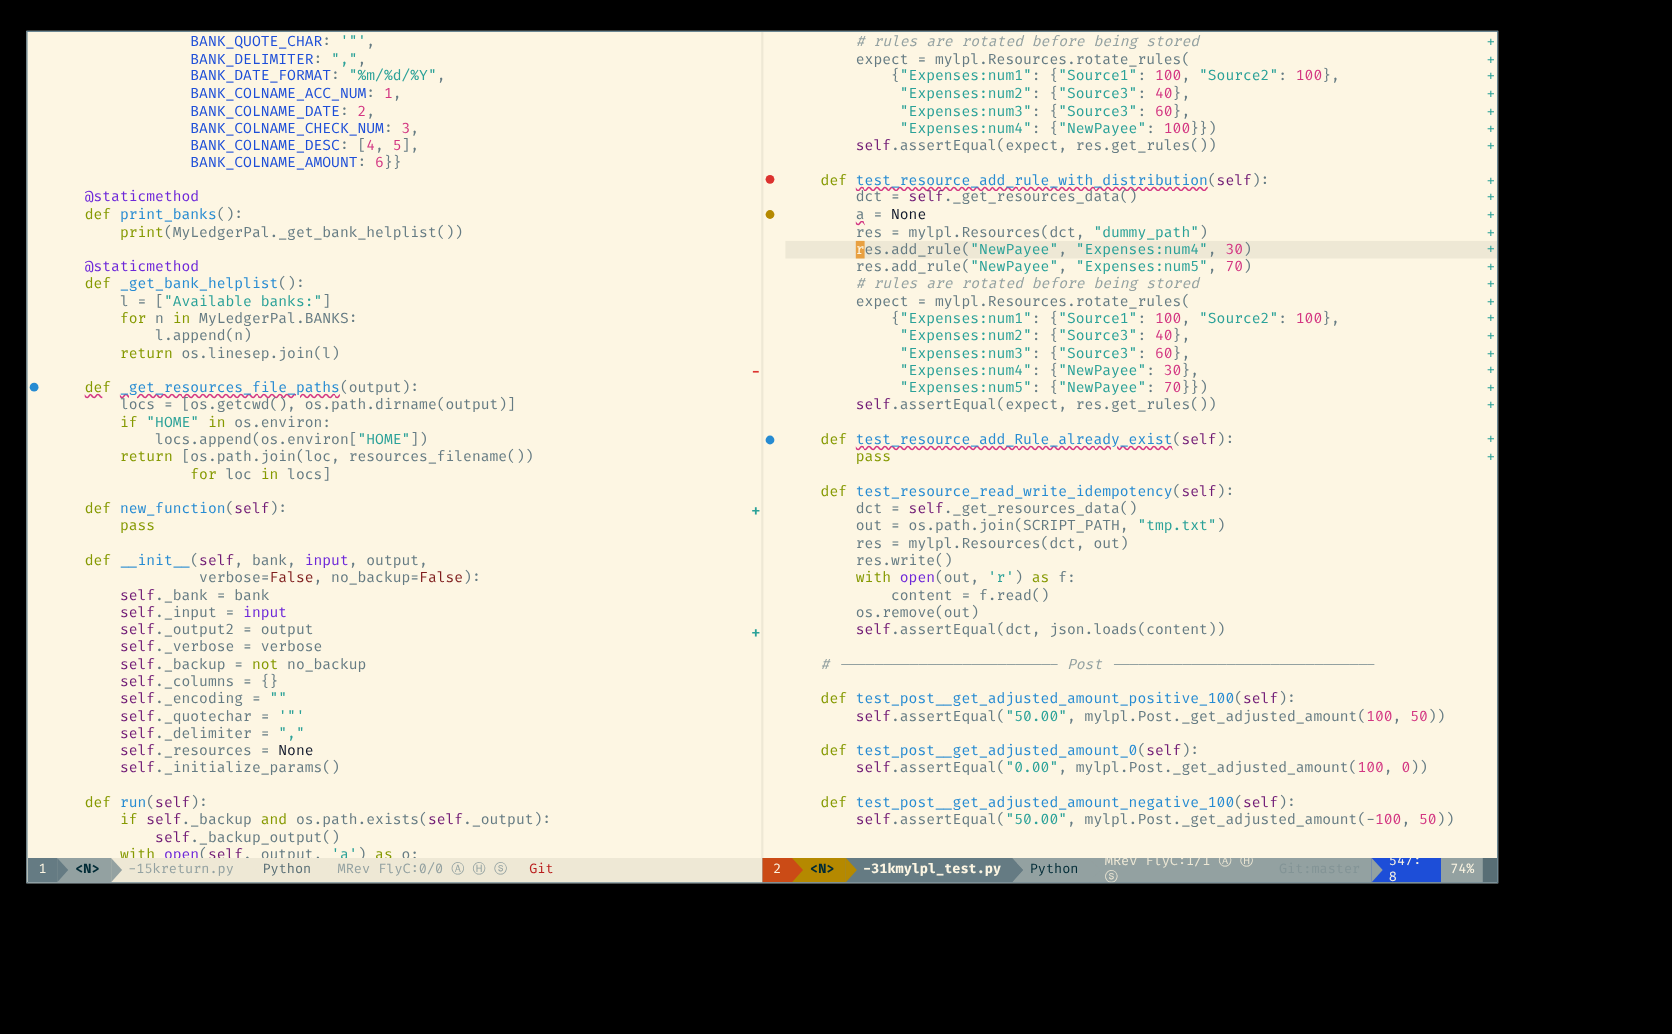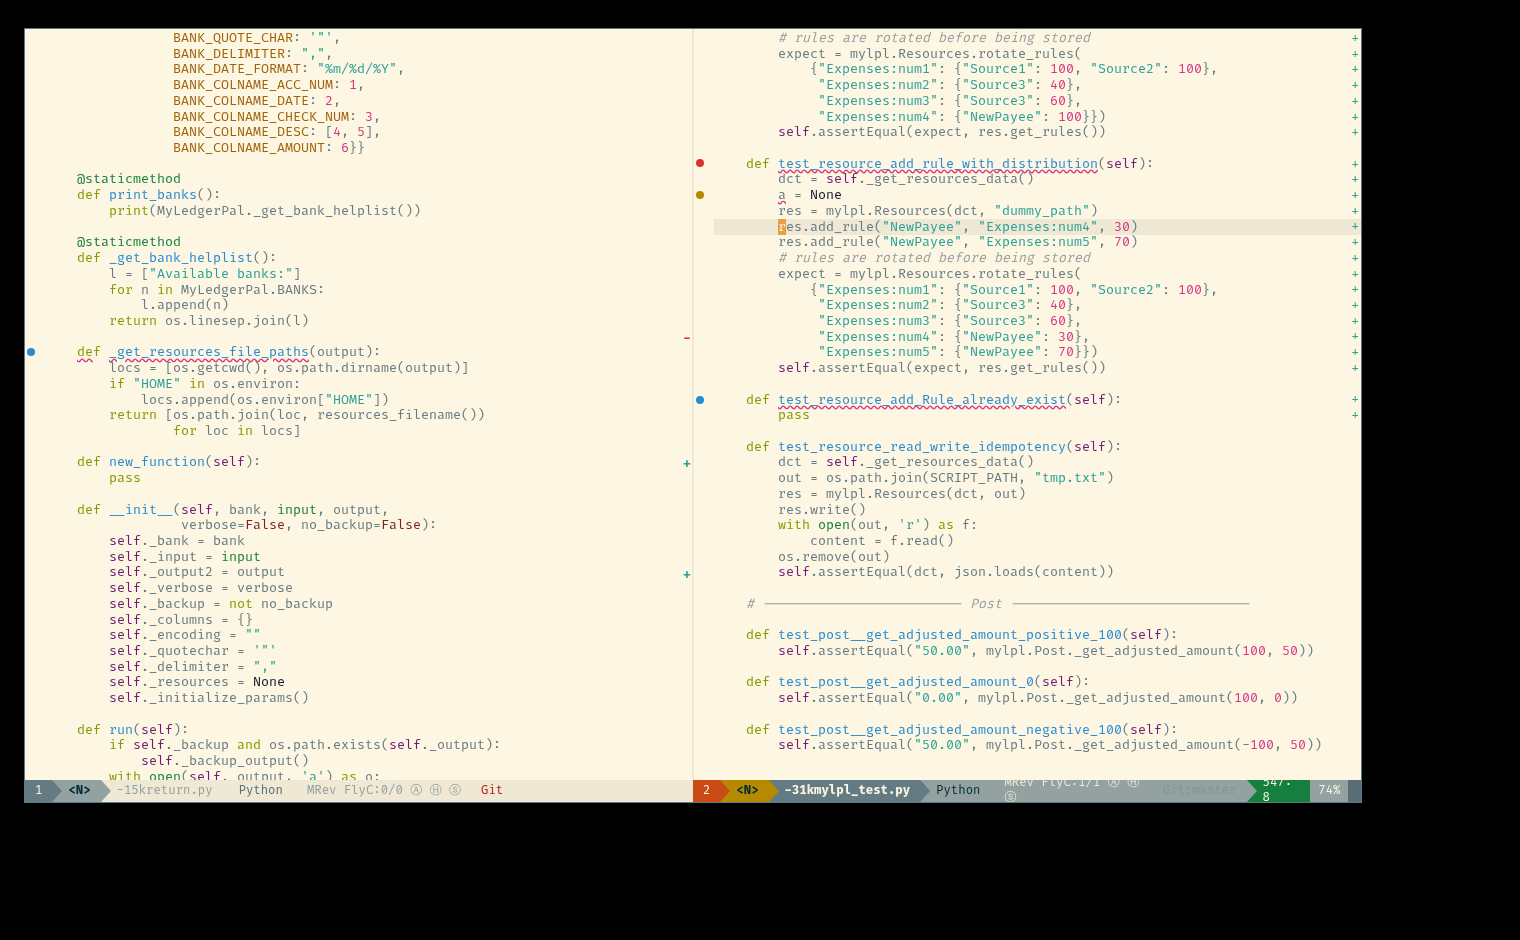--- a/index.html
+++ b/index.html
@@ -15,43 +15,43 @@
 .mark.yellow{background:#b58900}
 .mark.blue{background:#268bd2}
 .fringe{position:absolute;right:0;width:10px;text-align:center;color:#2aa198;font-weight:bold;font-size:12px}
 .fringe.minus{color:#dc322f}
 .hl-line{background:#eee8d5}
 .cursor-hl{background:#e8a041;color:#fdf6e3}
 .kw{color:#859900}
 .fn{color:#268bd2}
 .str{color:#2aa198}
 .num{color:#d33682}
-.var{color:#a16207}
+.var{color:#1d4ed8}
 .const{color:#7f1d1d}
 .cmt{color:#93a1a1;font-style:italic}
 .self{color:#701a75}
 .underline{text-decoration:underline;text-decoration-color:#d33682;text-decoration-style:wavy}
-.builtin{color:#15803d}
+.builtin{color:#6d28d9}
 .none{color:#0f172a}
 .modeline{display:flex;height:22px;font-size:12px;align-items:stretch}
 .ml-half{flex:1;display:flex;align-items:center;background:#eee8d5;color:#93a1a1;overflow:hidden}
 .ml-half.active{background:#93a1a1;color:#fdf6e3}
 .seg{height:100%;display:flex;align-items:center;padding:0 10px;position:relative}
 .seg.arrow::after{content:'';position:absolute;right:-10px;top:0;border-left:10px solid var(--bg);border-top:11px solid transparent;border-bottom:11px solid transparent;z-index:1}
 .seg.arrow-in::before{content:'';position:absolute;left:0;top:0;border-left:10px solid var(--pb);border-top:11px solid transparent;border-bottom:11px solid transparent}
 .ml-num{background:#657b83;color:#fdf6e3;--bg:#657b83}
 .ml-state{background:#b58900;color:#002b36;--bg:#b58900;font-weight:bold}
 .ml-state.i{background:#93a1a1;--bg:#93a1a1}
 .ml-file{--bg:#eee8d5}
 .ml-file.active{background:#657b83;color:#fdf6e3;--bg:#657b83;font-weight:bold}
 .ml-mode{--bg:#eee8d5;--pb:#eee8d5;color:#586e75}
 .ml-mode.active{background:#93a1a1;color:#002b36;--bg:#93a1a1;--pb:#657b83}
 .ml-git{color:#b91c1c}
 .ml-spacer{flex:1}
-.ml-pos{background:#15803d;color:#fdf6e3;padding:0 8px;--pb:#93a1a1}
+.ml-pos{background:#1d4ed8;color:#fdf6e3;padding:0 8px;--pb:#93a1a1}
 .ml-pct{padding:12px 8px}
 </style>
 </head>
 <body>
 
 <div class="frame">
 <div class="panes">
 
 <div class="pane pane-left">
 <div class="gutter">

